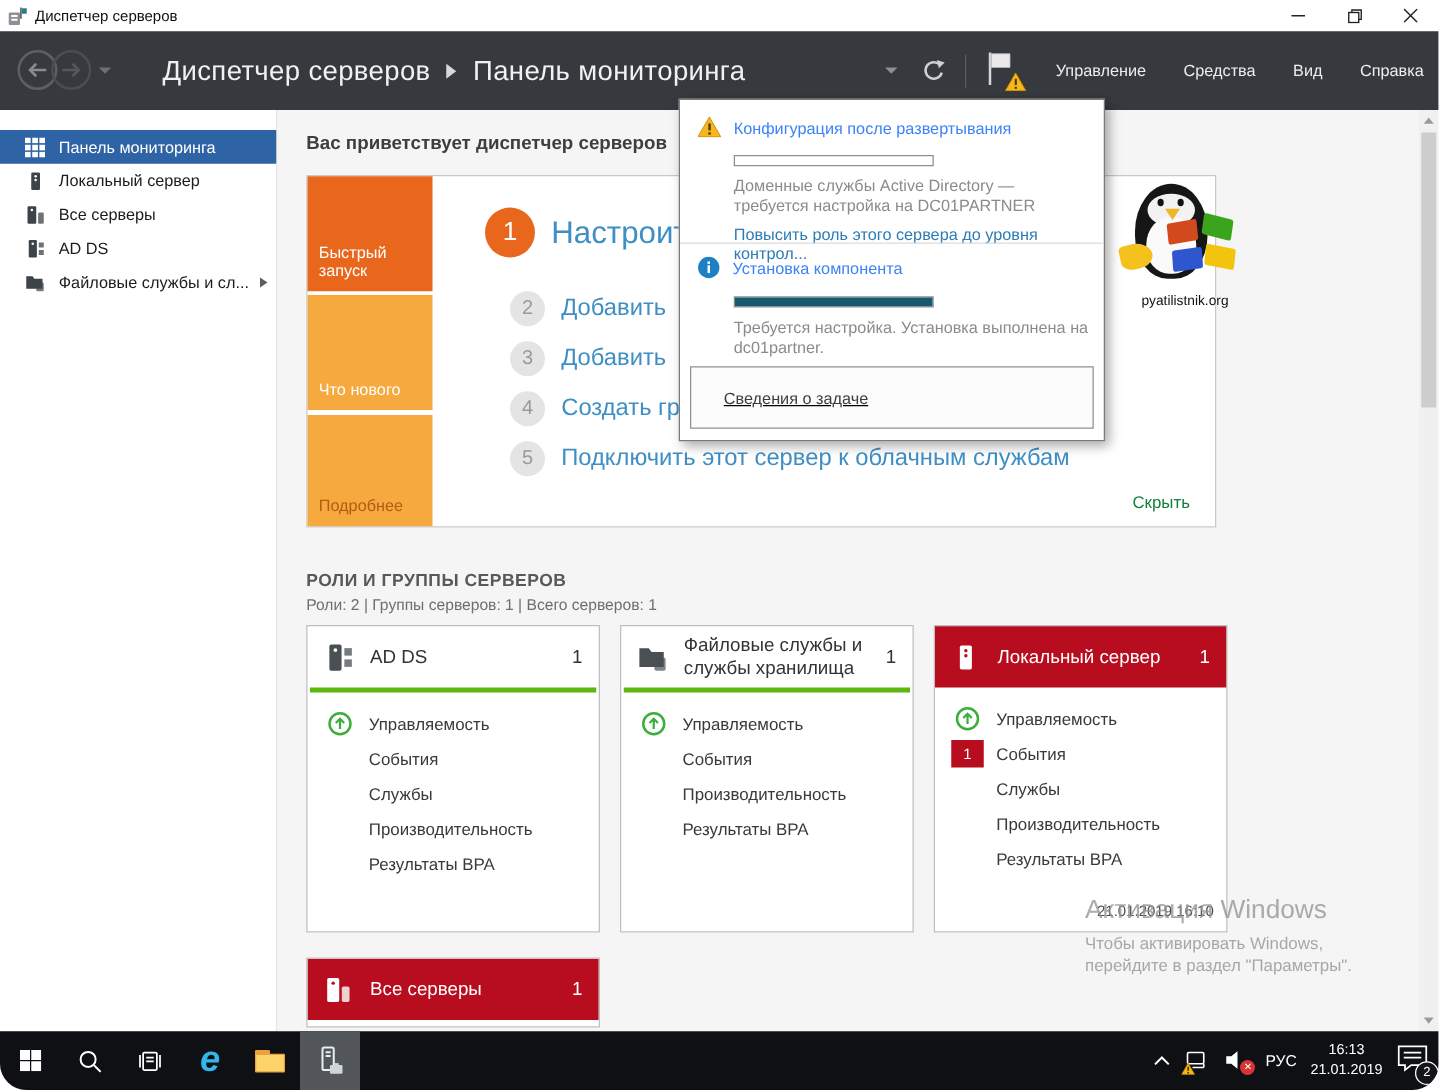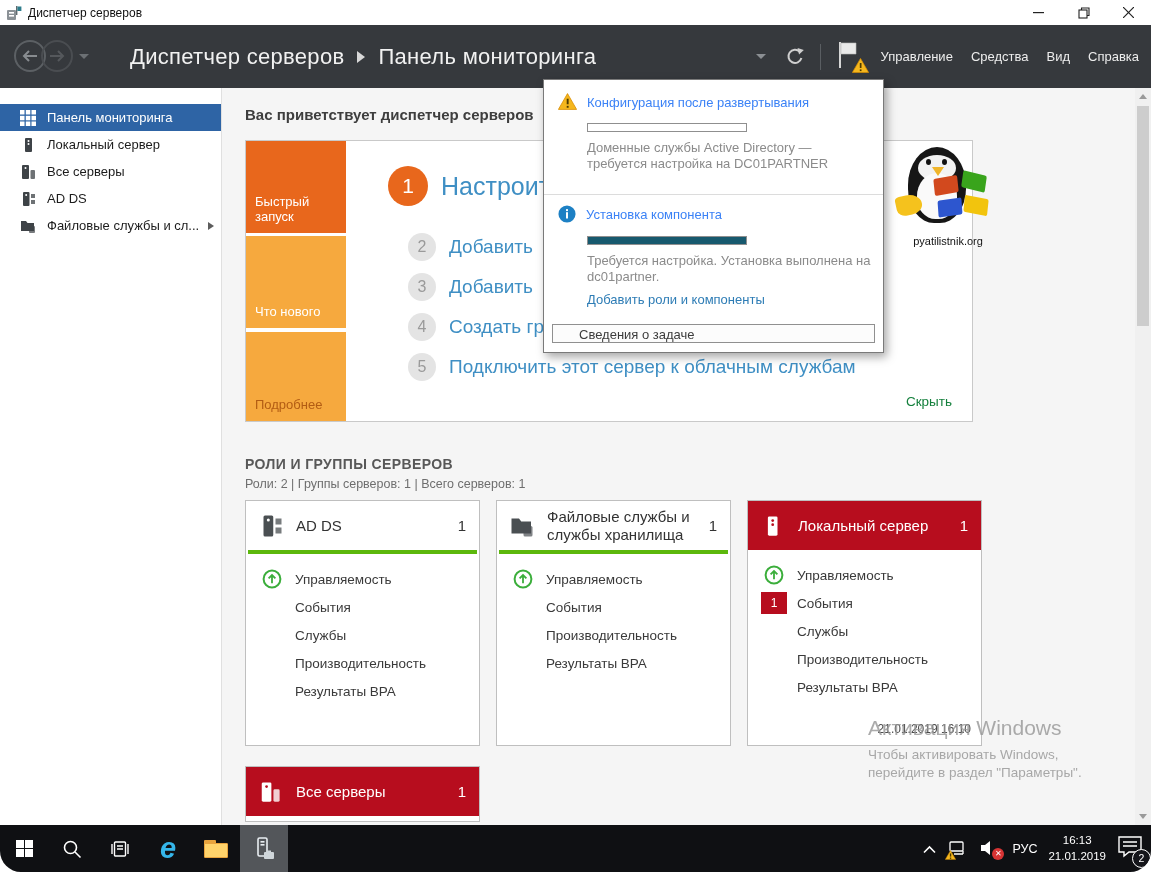--- a/index.html
+++ b/index.html
@@ -17,21 +17,21 @@
   .nav-circles { position:absolute; left:14px; top:15px; display:flex; align-items:center; }
   .nav-circle { width:32px; height:32px; border-radius:50%; border:2px solid #5c6064; display:flex; align-items:center; justify-content:center; }
   .nav-circle.fwd { margin-left:-5px; border-color:#4a4d51; }
   .tri-down { width:0; height:0; border-left:5px solid transparent; border-right:5px solid transparent; border-top:5px solid #8b8f93; margin-left:6px; }
   .breadcrumb { position:absolute; left:130px; top:50%; transform:translateY(-50%); display:flex; align-items:center; gap:13px; color:#f1f1f1; font-size:22px; font-weight:300; letter-spacing:.3px; }
   .crumb-sep { width:0; height:0; border-left:8px solid #d8d8d8; border-top:6px solid transparent; border-bottom:6px solid transparent; }
   .header-right { position:absolute; right:10px; top:0; height:100%; display:flex; align-items:center; color:#ededed; font-size:13px; }
   .hr-gap { margin-left:18px; }
   .vsep { width:1px; height:26px; background:#5a5e62; margin-left:14px; }
   .flagwrap { position:relative; margin-left:16px; width:28px; height:32px; }
-  .menu-item { margin-left:14px; padding:4px 2px; cursor:default; }
+  .menu-item { margin-left:26px; padding:4px 2px; cursor:default; }
   .warn-badge { position:absolute; right:-4px; bottom:-3px; }
 
   
   .sidebar { position:absolute; top:88px; left:0; width:222px; bottom:47px; background:#fff; border-right:1px solid #e0e0e0; padding-top:16px; }
   .side-item { position:relative; height:27px; display:flex; align-items:center; padding-left:20px; font-size:13px; color:#1c1c1c; cursor:default; }
   .side-item .ic { width:17px; height:17px; margin-right:10px; color:#3e4347; display:flex; align-items:center; }
   .side-item.selected { background:#2e64a5; color:#fff; }
   .side-item.selected .ic { color:#fff; }
   .expand-arrow { position:absolute; right:7px; width:0; height:0; border-left:6px solid #5c5c5c; border-top:4px solid transparent; border-bottom:4px solid transparent; }
 
@@ -112,21 +112,21 @@
   .fly-head { display:flex; align-items:flex-start; gap:10px; }
   .fly-title { font-size:13px; color:#3b82f6; padding-top:2px; }
   .fly-body { margin-left:29px; }
   .progress { margin-top:9px; width:160px; height:9px; border:1px solid #8f8f8f; background:#fff; }
   .progress-fill { height:100%; background:#17596e; width:0; }
   .progress-fill[data-progress="100"] { width:100%; }
   .progress-fill[data-progress="0"] { width:0; }
   .fly-msg { margin-top:8px; font-size:13px; color:#8b8b8b; line-height:1.26; max-width:300px; }
   .fly-link { margin-top:6px; font-size:13px; color:#2d7cb5; cursor:default; }
   .fly-divider { position:absolute; left:0; right:0; top:114px; height:1px; background:#dcdcdc; }
-  .fly-footer { position:absolute; left:8px; right:8px; bottom:9px; height:19px; border:1px solid #909090; background:#fcfcfc; display:flex; align-items:flex-end; }
+  .fly-footer { position:absolute; left:8px; right:8px; bottom:9px; height:50px; border:1px solid #909090; background:#fcfcfc; display:flex; align-items:center;text-decoration:underline; }
   .fly-footer span { margin-left:26px; font-size:13px; color:#3c3c3c; }
 
   
   .taskbar { position:absolute; bottom:0; left:0; right:0; height:47px; background:#0f1013; display:flex; }
   .tb-btn { width:48px; height:47px; display:flex; align-items:center; justify-content:center; cursor:default; }
   .tb-btn.active { background:#53565a; }
   .ie-e { font-size:29px; font-style:italic; color:#35b6ea; font-weight:bold; line-height:1; }
   .folder { position:relative; width:24px; height:18px; }
   .folder .back { position:absolute; left:0; top:0; width:12px; height:5px; background:#e8a33d; border-radius:1px 1px 0 0; }
   .folder .body { position:absolute; left:0; top:3px; width:24px; height:15px; background:#ffd36b; border:1px solid #e8a33d; border-radius:1px; }
@@ -508,20 +508,21 @@
               <rect x="11" y="16" width="2.4" height="2.4" fill="#4c3a00"></rect>
             </svg>
         </span>
         <span class="fly-title">Конфигурация после развертывания</span>
       </div>
       <div class="fly-body">
         <div class="progress">
           <div class="progress-fill" data-progress="0"></div>
         </div>
         <div class="fly-msg">Доменные службы Active Directory — требуется настройка на DC01PARTNER</div>
+        <div class="fly-link">Повысить роль этого сервера до уровня контрол...</div>
       </div>
     </div>
 
     <div class="fly-divider"></div>
 
     <div class="fly-item i2">
       <div class="fly-head">
         <span>
           <svg width="18" height="18" viewBox="0 0 20 20">
               <circle cx="10" cy="10" r="9.5" fill="#1d80c4"></circle>

